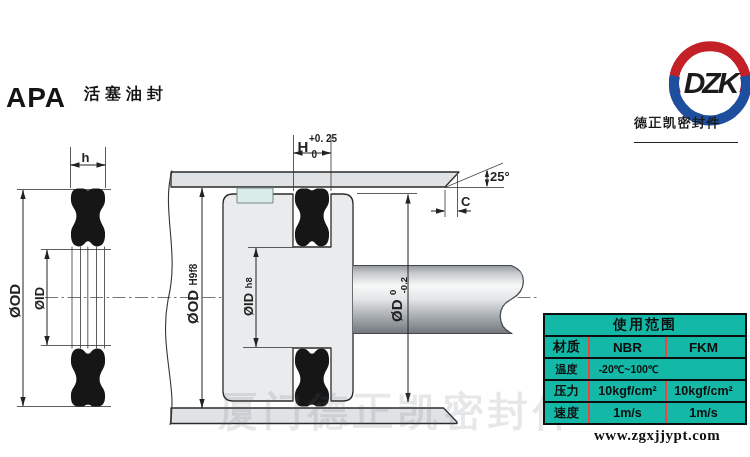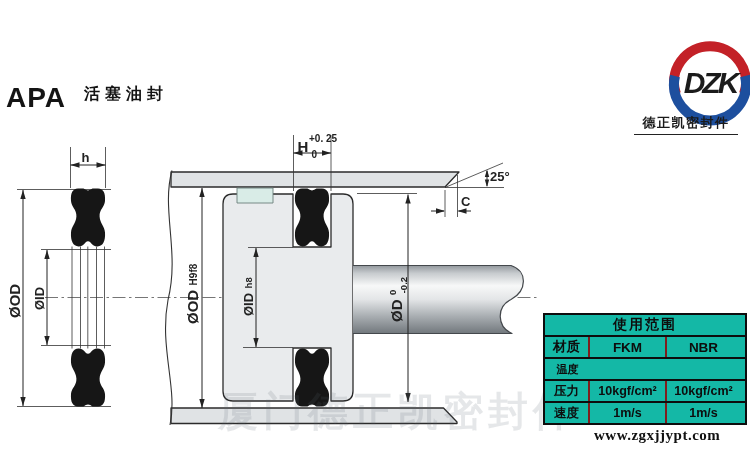--- a/index.html
+++ b/index.html
@@ -4,33 +4,33 @@
 <style>
   html,body{margin:0;padding:0;}
   body{width:750px;height:457px;position:relative;background:#ffffff;overflow:hidden;
        font-family:"Liberation Sans", sans-serif;}
   .abs{position:absolute;}
   
   .title-code{left:6px;top:82px;font-size:28px;font-weight:bold;color:#141414;letter-spacing:1px;}
   .title-name{left:84px;top:84px;font-size:16px;font-weight:bold;color:#141414;letter-spacing:5px;}
   
   .logo-wrap{left:648px;top:24px;width:112px;height:118px;}
-  .logo-caption{left:634px;top:114px;width:104px;text-align:center;font-size:13px;font-weight:bold;
-                color:#1a1a1a;letter-spacing:1.5px;border-bottom:1.5px solid #222;padding-bottom:2px;}
+  .logo-caption{left:634px;top:114px;width:104px;font-size:13px;font-weight:bold;
+                color:#1a1a1a;letter-spacing:1.5px;border-bottom:1.5px solid #222;padding-bottom:10px;}
   
   .watermark{left:218px;top:384px;font-size:40px;font-weight:bold;color:#5a6670;opacity:0.15;
              letter-spacing:5px;white-space:nowrap;}
   
   .spec-table{left:543px;top:313px;width:200px;border:2.5px solid #0d0d0d;background:#14b8a6;color:#0d0d0d;}
   .t-title{height:20px;display:flex;align-items:center;justify-content:center;
            font-size:14px;font-weight:bold;border-bottom:2px solid #0d0d0d;letter-spacing:2px;}
   .t-row{display:grid;grid-template-columns:45px 77px 73px;border-bottom:2px solid #0d0d0d;}
   .t-row:last-child{border-bottom:none;}
   .t-cell{height:20px;display:flex;align-items:center;justify-content:center;
-          border-right:2px solid #7f1d1d;font-weight:bold;font-size:12.5px;white-space:nowrap;}
+          border-right:2px solid #ef4444;font-weight:bold;font-size:12.5px;white-space:nowrap;}
   .t-cell:last-child{border-right:none;}
   .row-material .t-cell{font-size:13.5px;}
   .row-temp .t-cell{font-size:10.5px;}
   
   .footer-url{left:594px;top:427px;font-family:Liberation Serif, serif;font-weight:bold;
               font-size:15px;color:#111;letter-spacing:0.5px;}
   svg text{font-family:"Liberation Sans", sans-serif;}
 </style>
 </head>
 <body>
@@ -194,25 +194,26 @@
     </g>
   </g>
 </svg>
 
 <div class="abs watermark">厦门德正凯密封件</div>
 
 <div class="abs spec-table">
   <div class="t-title">使用范围</div>
   <div class="t-row row-material">
     <div class="t-cell">材质</div>
+    <div class="t-cell">NBR</div>
     <div class="t-cell">FKM</div>
-    <div class="t-cell">NBR</div>
   </div>
   <div class="t-row row-temp">
     <div class="t-cell" style="font-size:11px">温度</div>
+    <div class="t-cell">-20℃~100℃</div>
   </div>
   <div class="t-row row-pressure">
     <div class="t-cell">压力</div>
     <div class="t-cell">10kgf/cm²</div>
     <div class="t-cell">10kgf/cm²</div>
   </div>
   <div class="t-row row-speed">
     <div class="t-cell">速度</div>
     <div class="t-cell">1m/s</div>
     <div class="t-cell">1m/s</div>

